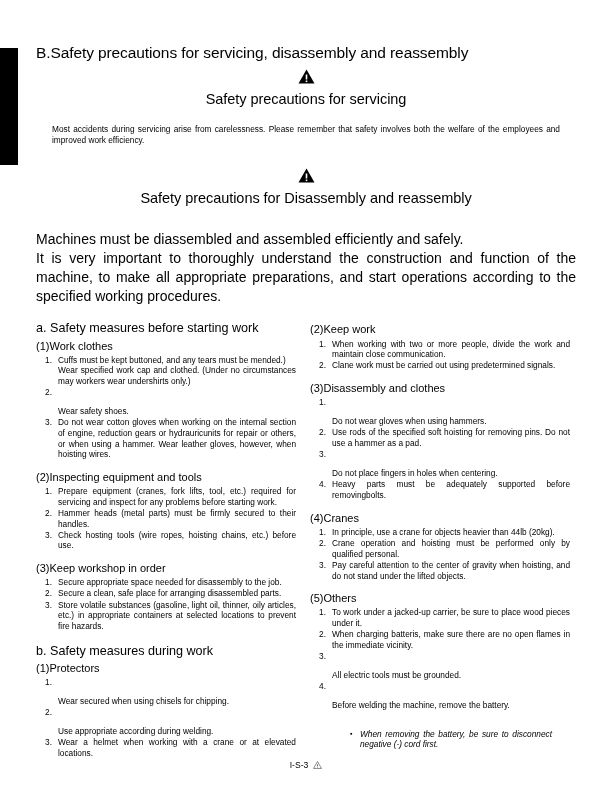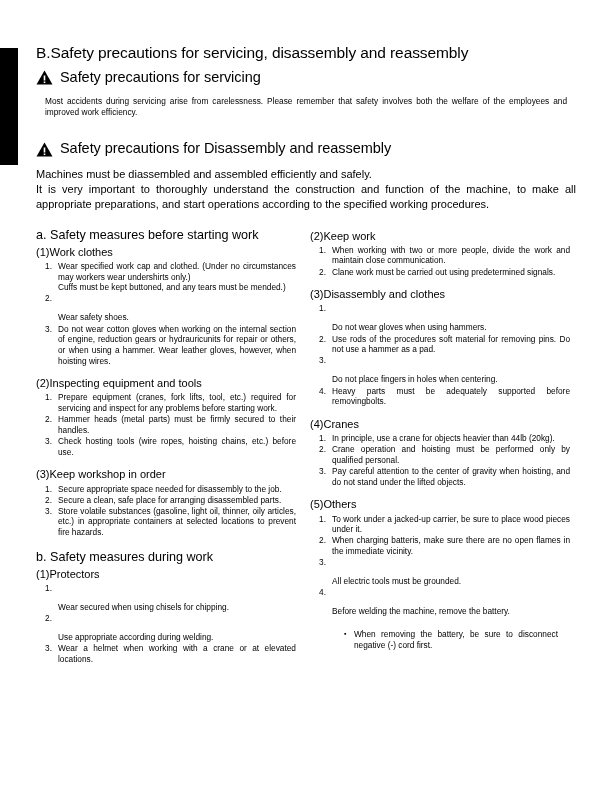--- a/index.html
+++ b/index.html
@@ -40,50 +40,50 @@
     line-height: 1.2;
     letter-spacing: -0.1px;
     margin: 0 0 6px 0;
     font-weight: normal;
   }
   .warn-heading {
     display: flex;
     align-items: center;
     gap: 7px;
     margin: 0 0 10px 0;
+    flex-direction: column;
   }
   .warn-heading .wtxt {
     font-size: 14.5px;
     line-height: 1.2;
     font-weight: normal;
     letter-spacing: -0.05px;
   }
   .warn-heading.second {
     margin-top: 22px;
-    margin-bottom: 10px;
-    align-items: flex-end;
+    margin-bottom: 23px;
   }
   .warn-heading.second .wtxt { font-size: 14.5px; }
   .tri {
     display: inline-block;
     position: relative;
     width: 17px;
     height: 15px;
     flex: 0 0 auto;
   }
   .tri svg { display: block; }
   .intro {
     font-size: 8.3px;
     line-height: 1.33;
     text-align: justify;
     margin: 0;
   }
-  .intro p { margin: 9px; }
+  .intro p { margin: 16px; }
   .block-2 {
-    font-size: 11px;
+    font-size: 14px;
     line-height: 1.34;
     margin: 0 0 16px 0;
   }
   .block-2 p { margin: 0; text-align: justify; }
   .block-2 p.nojust { text-align: left; }
 
   
   .columns {
     display: flex;
     gap: 14px;
@@ -129,22 +129,23 @@
   }
   ol.items > li > .body {
     flex: 1 1 auto;
     text-align: justify;
   }
   ol.items > li > .body p { margin: 0; }
   ol.items > li > .body p.nojust { text-align: left; margin-top: 19px; }
 
   ul.sublist {
     list-style: none;
-    margin: 12px;
+    margin: 18px;
     padding: 0;
+    font-style: italic;
   }
   ul.sublist > li {
     display: flex;
     font-size: 8.3px;
     line-height: 1.285;
   }
   ul.sublist > li > .dot {
     flex: 0 0 10px;
     font-size: 7px;
     line-height: 1.45;
@@ -214,22 +215,22 @@
       <div class="col" id="col-left">
           <h2 class="sec">a. Safety measures before starting work</h2>
           <h3 class="sub">
             <span class="num">(1)</span>
             <span class="txt">Work clothes</span>
           </h3>
           <ol class="items">
             <li>
               <span class="marker">1.</span>
               <div class="body">
+                <p>Cuffs must be kept buttoned, and any tears must be mended.)</p>
                 <p>Wear specified work cap and clothed. (Under no circumstances may workers wear undershirts only.)</p>
-                <p>Cuffs must be kept buttoned, and any tears must be mended.)</p>
               </div>
             </li>
             <li>
               <span class="marker">2.</span>
               <div class="body">
                 <p class="nojust">Wear safety shoes.</p>
               </div>
             </li>
             <li>
               <span class="marker">3.</span>
@@ -338,21 +339,21 @@
           <ol class="items">
             <li>
               <span class="marker">1.</span>
               <div class="body">
                 <p class="nojust">Do not wear gloves when using hammers.</p>
               </div>
             </li>
             <li>
               <span class="marker">2.</span>
               <div class="body">
-                <p>Use rods of the procedures soft material for removing pins. Do not use a hammer as a pad.</p>
+                <p>Use rods of the specified soft hoisting for removing pins. Do not use a hammer as a pad.</p>
               </div>
             </li>
             <li>
               <span class="marker">3.</span>
               <div class="body">
                 <p class="nojust">Do not place fingers in holes when centering.</p>
               </div>
             </li>
             <li>
               <span class="marker">4.</span>
@@ -419,14 +420,24 @@
                   </li>
                 </ul>
               </div>
             </li>
           </ol>
         </div>
     </div>
 
   </div>
 
+  <div class="footer">
+    <span>I-S-3</span>
+    <span>
+      <svg class="ftri" viewBox="0 0 34 30" aria-hidden="true">
+        <polygon points="17,2 32,28 2,28" fill="none" stroke="#555555" stroke-width="2.6"></polygon>
+        <rect x="15.6" y="12" width="2.8" height="8" fill="#555555"></rect>
+        <rect x="15.6" y="22" width="2.8" height="2.8" fill="#555555"></rect>
+      </svg>
+    </span>
+  </div>
 
 </div>
 
 </body></html>

